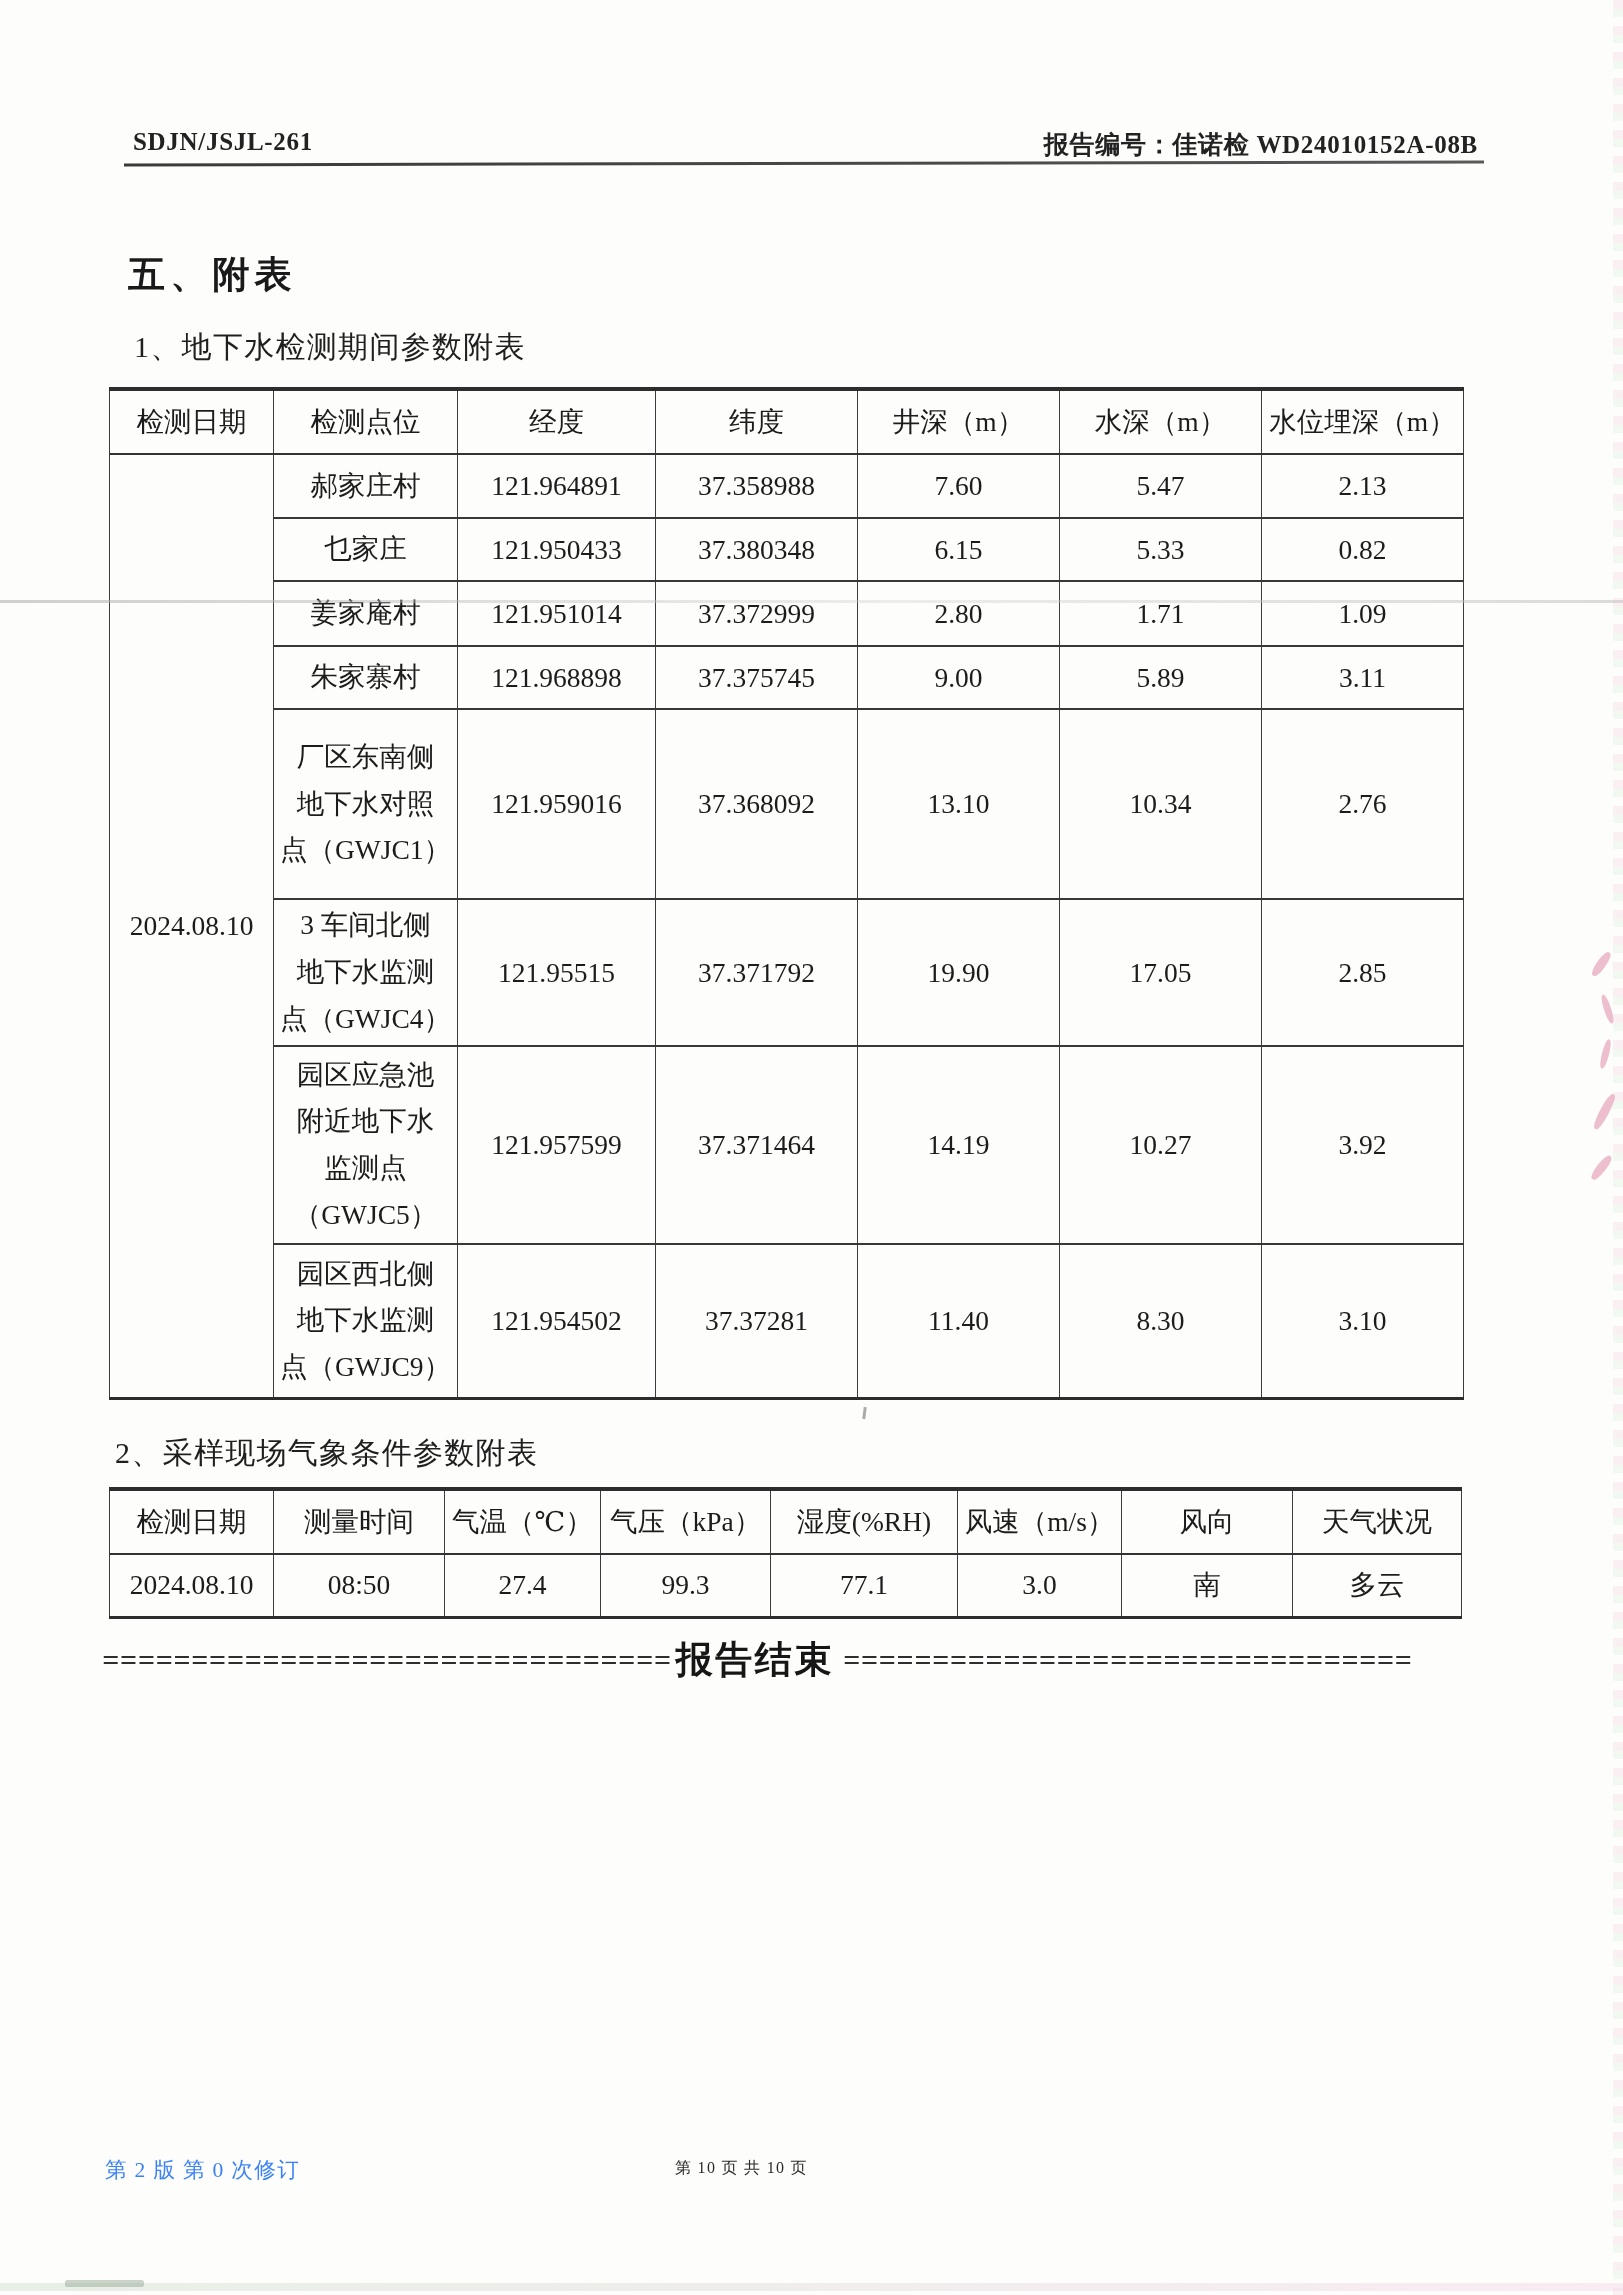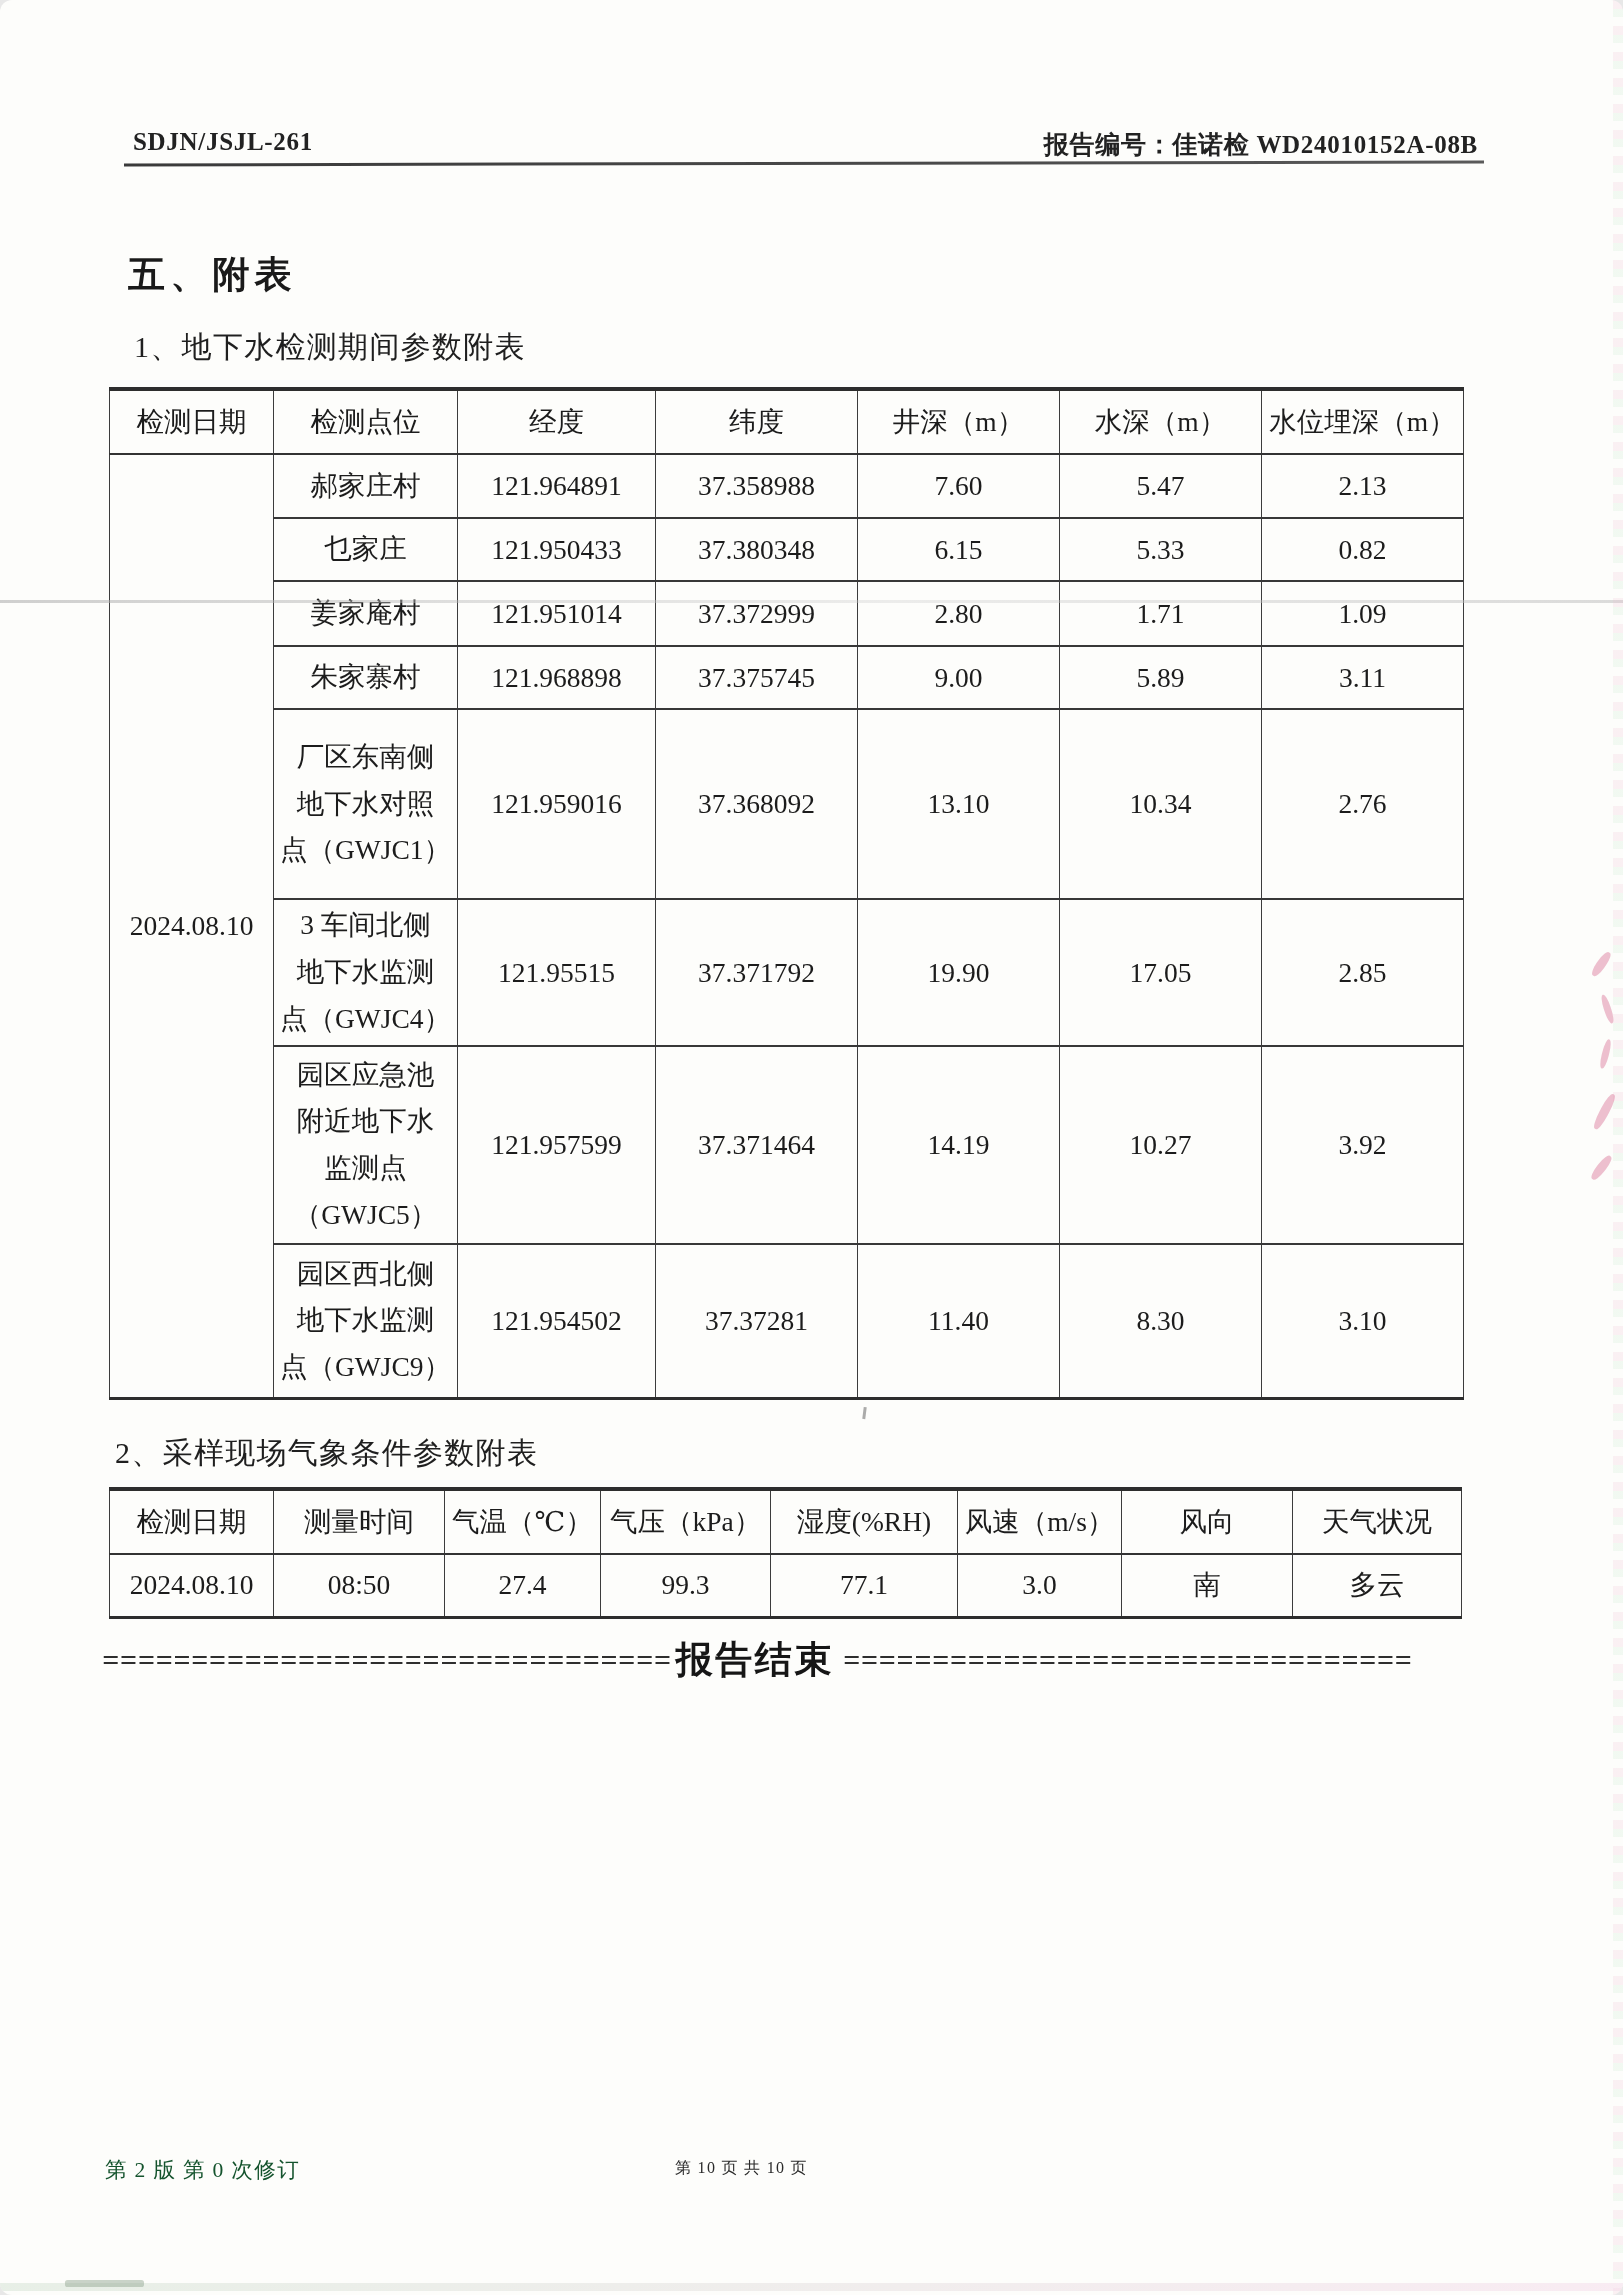--- a/index.html
+++ b/index.html
@@ -3,21 +3,20 @@
 <meta charset="utf-8">
 <style>
   html,body{margin:0;padding:0;background:#e8e8e8;}
   .page{
     position:relative;
     width:1623px;height:2295px;
     background:#fdfdfb;
     overflow:hidden;
     font-family:"Liberation Serif","DejaVu Serif",serif;
     color:#1d1d1d;
-    border-radius:12px;
   }
   
   .hdr-left{
     position:absolute;left:133px;top:128px;
     font-size:25px;font-weight:bold;letter-spacing:0.7px;color:#222;
   }
   .hdr-right{
     position:absolute;right:145px;top:128px;
     font-size:25px;font-weight:bold;letter-spacing:0.7px;color:#222;
   }
@@ -78,21 +77,21 @@
     font-size:30px;font-weight:bold;letter-spacing:0.7px;color:#2e2e2e;
     white-space:nowrap;overflow:hidden;
   }
   .end-marker .lbl{
     font-size:37px;font-weight:bold;letter-spacing:2.6px;color:#161616;
     padding:0 9.2px 0 3.9px;white-space:nowrap;
   }
   
   .footer-rev{
     position:absolute;left:105px;top:2155px;
-    font-size:21.6px;letter-spacing:1.3px;color:#14532d;
+    font-size:21.6px;letter-spacing:1.3px;color:#3b82f6;
   }
   .footer-page{
     position:absolute;left:675px;top:2158px;
     font-size:16px;letter-spacing:1.3px;color:#2a2a2a;
   }
   
   .scanline{
     position:absolute;left:0;top:600px;width:1623px;height:2.6px;
     background:linear-gradient(to right,rgba(170,170,170,.55),rgba(205,205,205,.35) 55%,rgba(185,185,185,.5));
   }

